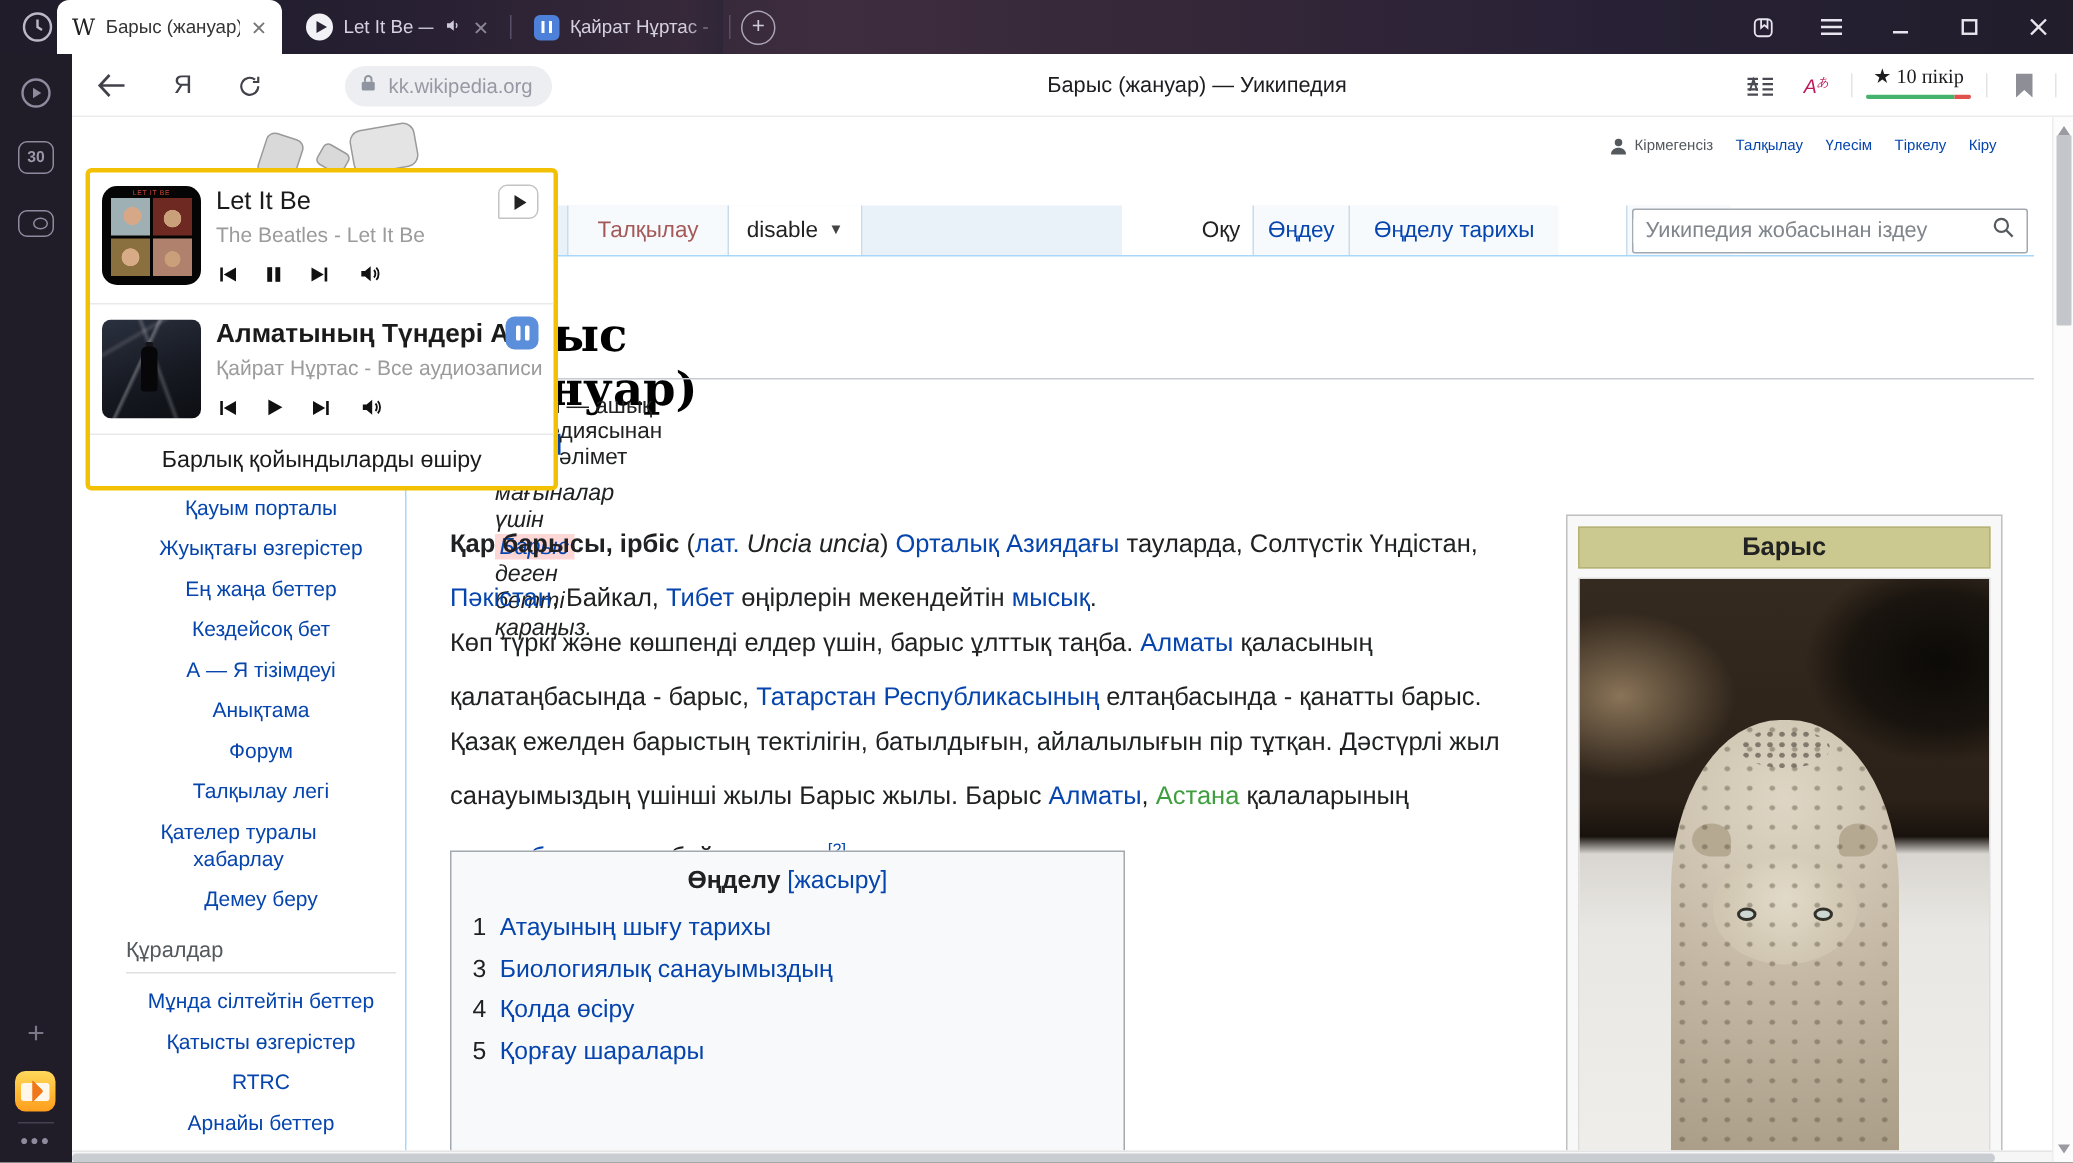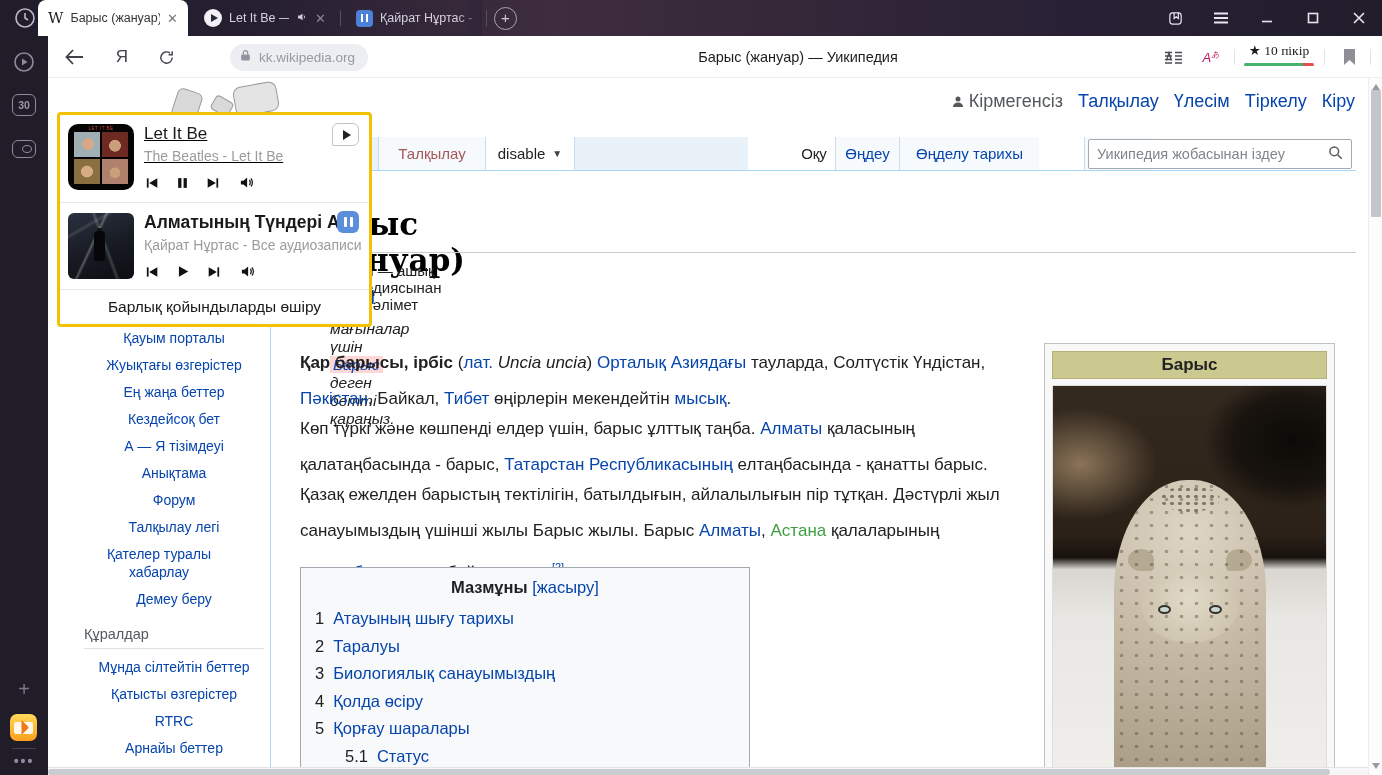--- a/index.html
+++ b/index.html
@@ -50,21 +50,21 @@
   .url-pill { position:absolute; left:182px; top:8px; height:27px; border-radius:14px; background:#edeef2; display:flex; align-items:center; gap:7px; padding:0 13px 0 9px; }
   .url-text { color:#9699a3; font-size:13.5px; }
   .tb-title { position:absolute; left:400px; width:700px; top:0; height:42px; line-height:42px; text-align:center; font-size:14.5px; color:#1d1d21; }
   .rating { position:absolute; left:1196px; top:6px; width:70px; text-align:center; }
   .rating .txt { font-size:13.5px; color:#1d1d21; white-space:nowrap;font-family:Liberation Serif, serif; }
   .rating .bar { margin-top:4px; height:3px; border-radius:2px; overflow:hidden; display:flex; }
   .rating .bar .g { background:#45b36b; width:84%; } .rating .bar .r { background:#e0524e; width:16%; }
   .tb-sep { position:absolute; top:13px; width:1px; height:16px; background:#e3e3e7; }
   
   .wiki-area { position:absolute; left:48px; top:78px; width:1320px; height:689px; background:#fff; overflow:hidden; }
-  .personal { position:absolute; right:13px; top:13px; display:flex; gap:15px; font-size:18px; align-items:center; }
+  .personal { position:absolute; right:37px; top:13px; display:flex; gap:15px; font-size:10px; align-items:center; }
   .personal .user { color:#54595d; display:flex; gap:5px; align-items:center; }
   .wlink { color:#0645ad; text-decoration:none; cursor:pointer; }
   .rlink { color:#a55858; }
   .tabs-row { position:absolute; left:222px; top:59px; right:14px; height:33px; }
   .strip { position:absolute; left:0; top:0; width:478px; height:33px; background:#e9f2f9; }
   .ptab { position:absolute; top:0; height:33px; display:flex; align-items:center; justify-content:center; font-size:15px; padding:0 14px; background:#f6fafd; border-left:1px solid #cadbe9; }
   .ptab.white { background:#fff; color:#222; }
   .ptab .chev { font-size:10px; margin-left:7px; color:#444; }
   .blue-rule { position:absolute; left:222px; top:92px; width:1086px; height:1px; background:#a7d7f9; }
   .searchbox { position:absolute; right:16px; top:61px; width:264px; height:30px; border:1px solid #a2a9b1; border-radius:2px; background:#fff; display:flex; align-items:center; }
@@ -394,30 +394,28 @@
       <div class="h1-rule"></div>
       <div class="tagline">Уикипедия — ашық энциклопедиясынан алынған мәлімет</div>
       <div class="hatnote"><span>Басқа мағыналар үшін </span><span class="link hl">Барыс</span><span> деген бетті қараңыз.</span></div>
 
       <p class="para" style="top:267px;"><span class="b">Қар барысы, ірбіс</span><span> (</span><span class="link">лат.</span><span> </span><span class="i">Uncia uncia</span><span>) </span><span class="link">Орталық Азиядағы</span><span> тауларда, Солтүстік Үндістан, </span><span class="link">Пәкістан</span><span>, Байкал, </span><span class="link">Тибет</span><span> өңірлерін мекендейтін </span><span class="link">мысық</span><span>.</span></p>
       <p class="para" style="top:333px;"><span>Көп түркі және көшпенді елдер үшін, барыс ұлттық таңба. </span><span class="link">Алматы</span><span> қаласының қалатаңбасында - барыс, </span><span class="link">Татарстан Республикасының</span><span> елтаңбасында - қанатты барыс.</span></p>
       <p class="para" style="top:399px;"><span>Қазақ ежелден барыстың тектілігін, батылдығын, айлалылығын пір тұтқан. Дәстүрлі жыл санауымыздың үшінші жылы Барыс жылы. Барыс </span><span class="link">Алматы</span><span>, </span><span class="glink">Астана</span><span> қалаларының </span><span class="link">төлтаңбаларында</span><span> бейнеленген.</span><span class="sup2">[2]</span></p>
 
       <div class="toc">
         <div class="toc-head">
-          <span class="t">Мазмұны</span>
+          <span class="t">Өңделу</span>
           <span class="wlink" style="font-weight:normal;">[жасыру]</span>
         </div>
         <ul>
           <li><span class="num">1</span><span class="wlink">Атауының шығу тарихы</span></li>
-          <li><span class="num">2</span><span class="wlink">Таралуы</span></li>
           <li><span class="num">3</span><span class="wlink">Биологиялық санауымыздың</span></li>
           <li><span class="num">4</span><span class="wlink">Қолда өсіру</span></li>
           <li><span class="num">5</span><span class="wlink">Қорғау шаралары</span></li>
-          <li class="indent"><span class="num">5.1</span><span class="wlink">Статус</span></li>
         </ul>
       </div>
 
       <div class="infobox">
         <div class="ib-title">Барыс</div>
         <div class="sl-scene">
           <div class="sl-body">
             <div class="sl-ear" style="left:14px;"></div>
             <div class="sl-ear" style="right:14px; transform:scaleX(-1);"></div>
             <div class="sl-brow"></div>
@@ -435,21 +433,21 @@
   <div class="vscroll">
     <div class="sarrow" style="top:6px; border-bottom:6px solid #9a9aa0;"></div>
     <div class="vthumb"></div>
     <div class="sarrow" style="bottom:6px; border-top:6px solid #9a9aa0;"></div>
   </div>
   <div class="hscroll">
     <div class="hthumb"></div>
   </div>
 
   <div class="popup">
-    <div class="trow" style="top:0; height:87px;text-decoration:underline;">
+    <div class="trow" style="top:0; height:87px;">
       <div class="art art-lib">
         <div class="cap">LET IT BE</div>
         <div class="lib-grid">
             <i></i>
             <i></i>
             <i></i>
             <i></i>
           </div>
       </div>
       <div class="t-title">Let It Be</div>

